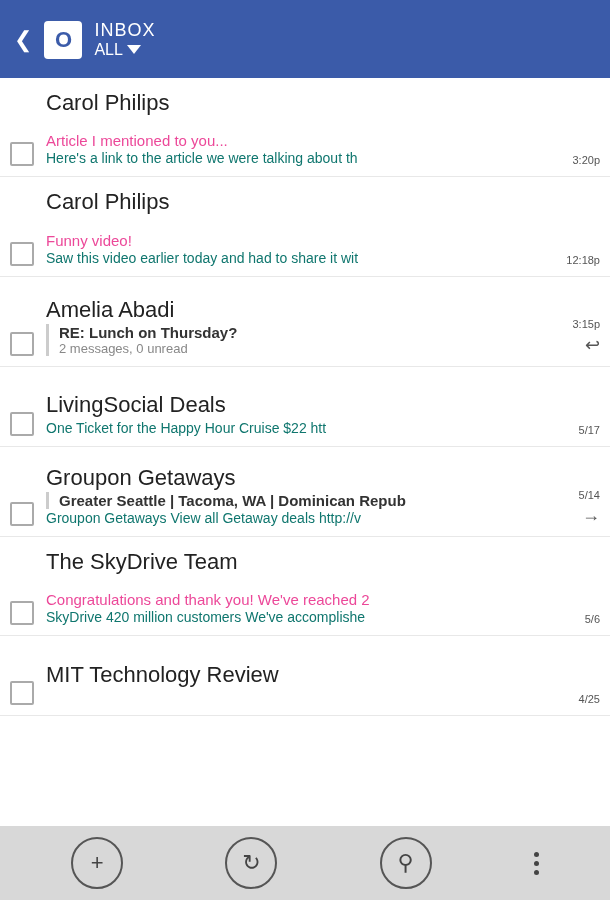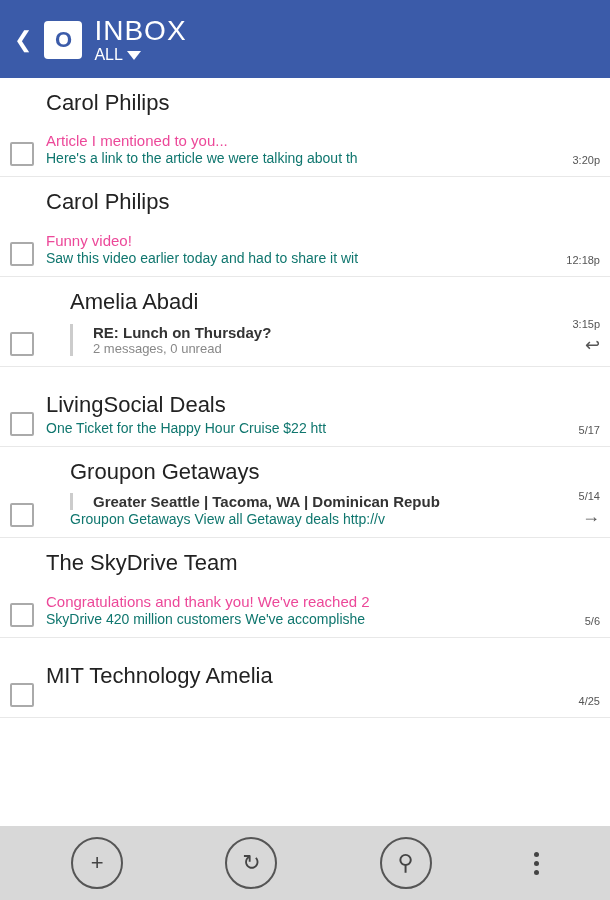--- a/index.html
+++ b/index.html
@@ -38,21 +38,21 @@
       justify-content: center;
       font-weight: bold;
       font-size: 22px;
       color: #3B5BA9;
     }
     .header-text {
       display: flex;
       flex-direction: column;
     }
     .header-title {
-      font-size: 28px;
+      font-size: 18px;
       font-weight: 300;
       letter-spacing: 1px;
       line-height: 1.1;
     }
     .header-subtitle {
       font-size: 16px;
       font-weight: 400;
       display: flex;
       align-items: center;
     }
@@ -76,21 +76,20 @@
     .email-item {
       display: flex;
       align-items: flex-end;
       padding: 12px 10px 10px 10px;
       border-bottom: 1px solid #e8e8e8;
       position: relative;
       min-height: 80px;
     }
     .email-item.threaded {
       min-height: 90px;
-      gap: 24px;
     }
 
     .checkbox {
       width: 24px;
       height: 24px;
       border: 2px solid #aaa;
       border-radius: 2px;
       flex-shrink: 0;
       margin-top: 4px;
       margin-right: 12px;
@@ -125,22 +124,22 @@
       font-size: 14px;
       color: #0f766e;
       white-space: nowrap;
       overflow: hidden;
       text-overflow: ellipsis;
       margin-top: 1px;
     }
 
     .email-thread-box {
       border-left: 3px solid #ccc;
-      padding-left: 20px;
-      margin-top: 8px;
+      padding-left: 10px;
+      margin-top: 0;
     }
 
     .email-thread-subject {
       font-size: 15px;
       font-weight: bold;
       color: #333;
     }
 
     .email-thread-info {
       font-size: 13px;
@@ -300,21 +299,21 @@
       <div class="email-preview">SkyDrive 420 million customers We've accomplishe</div>
     </div>
     <div class="email-meta">
       <span class="email-time">5/6</span>
     </div>
   </div>
 
   <div class="email-item">
     <div class="checkbox"></div>
     <div class="email-content">
-      <div class="email-sender">MIT Technology Amelia</div>
+      <div class="email-sender">MIT Technology Review</div>
       <div class="email-subject"></div>
       <div class="email-preview"></div>
     </div>
     <div class="email-meta">
       <span class="email-time">4/25</span>
     </div>
   </div>
 </div>
 
 <div class="toolbar">

